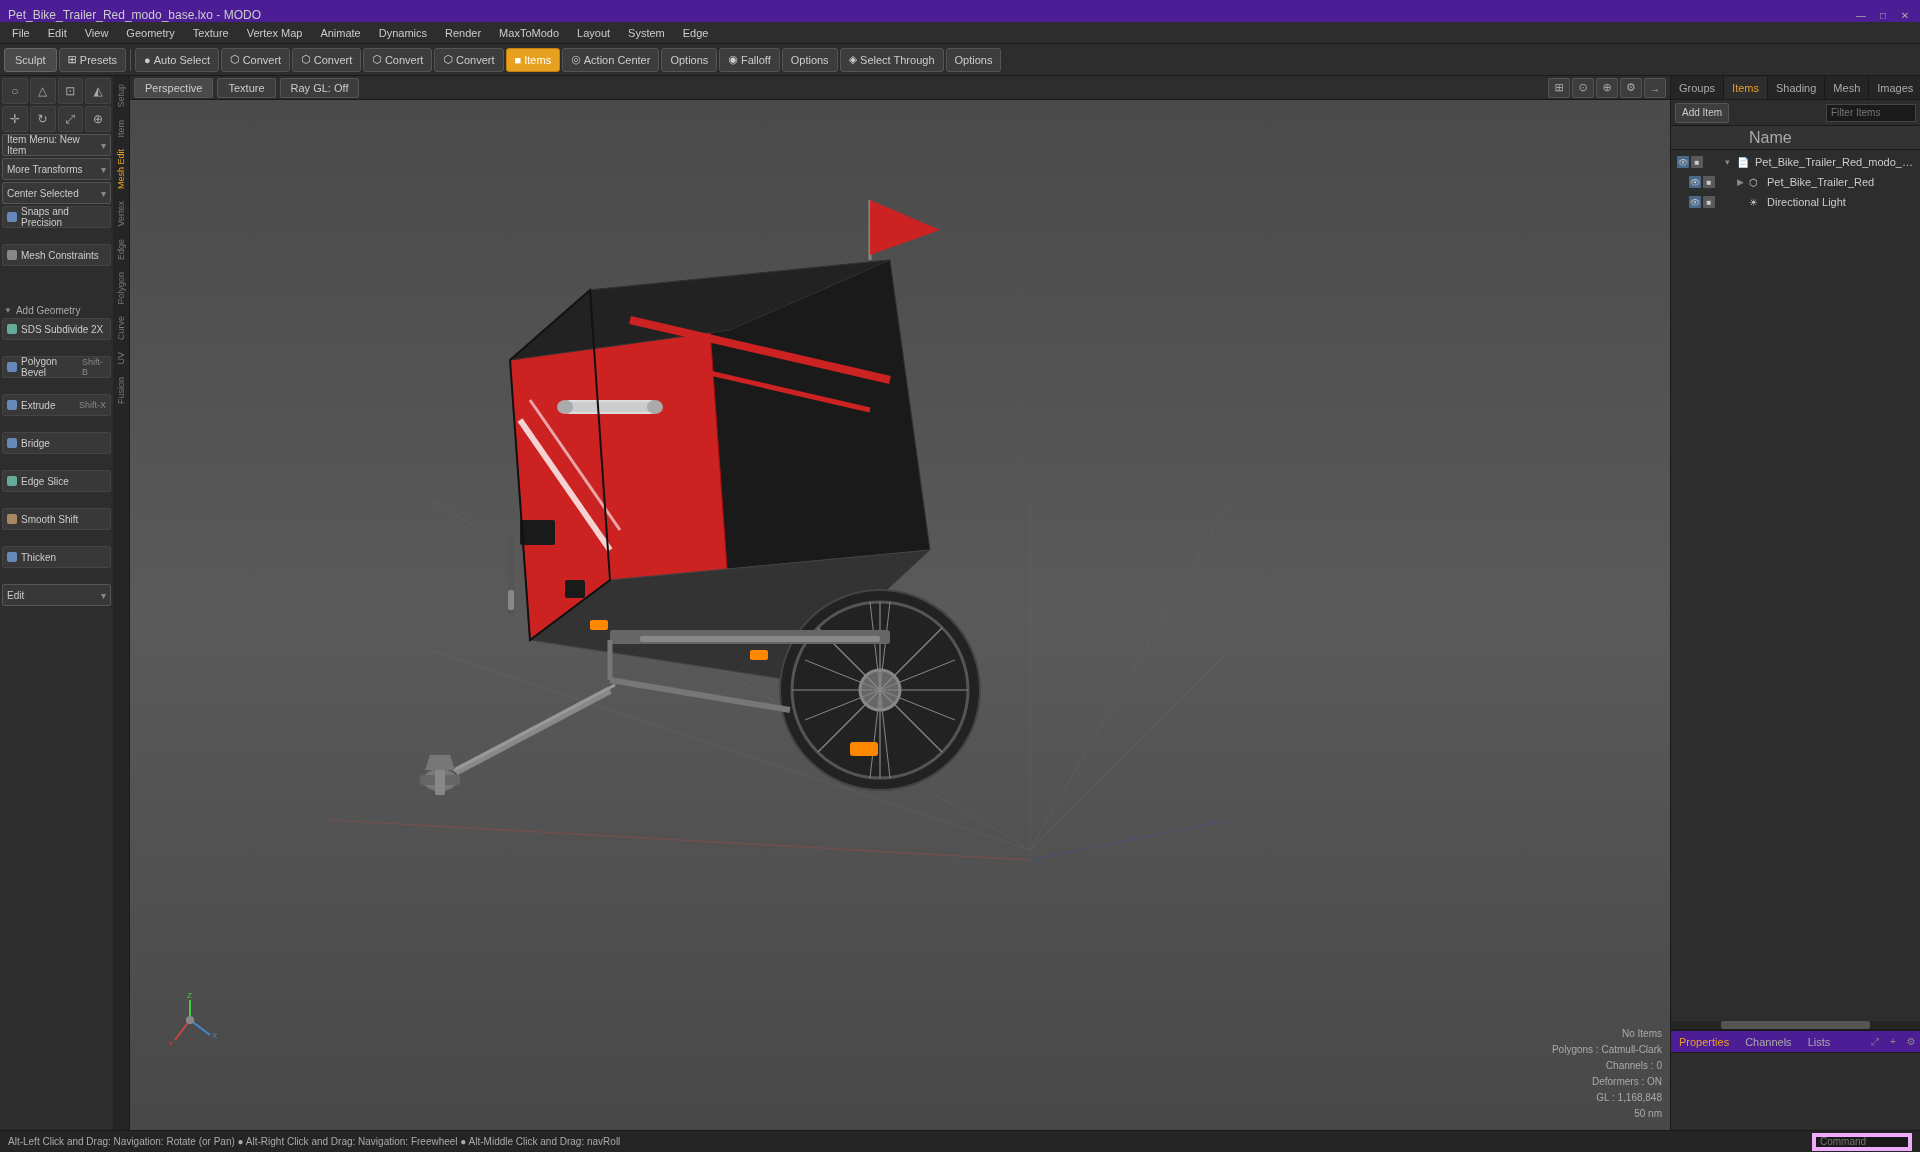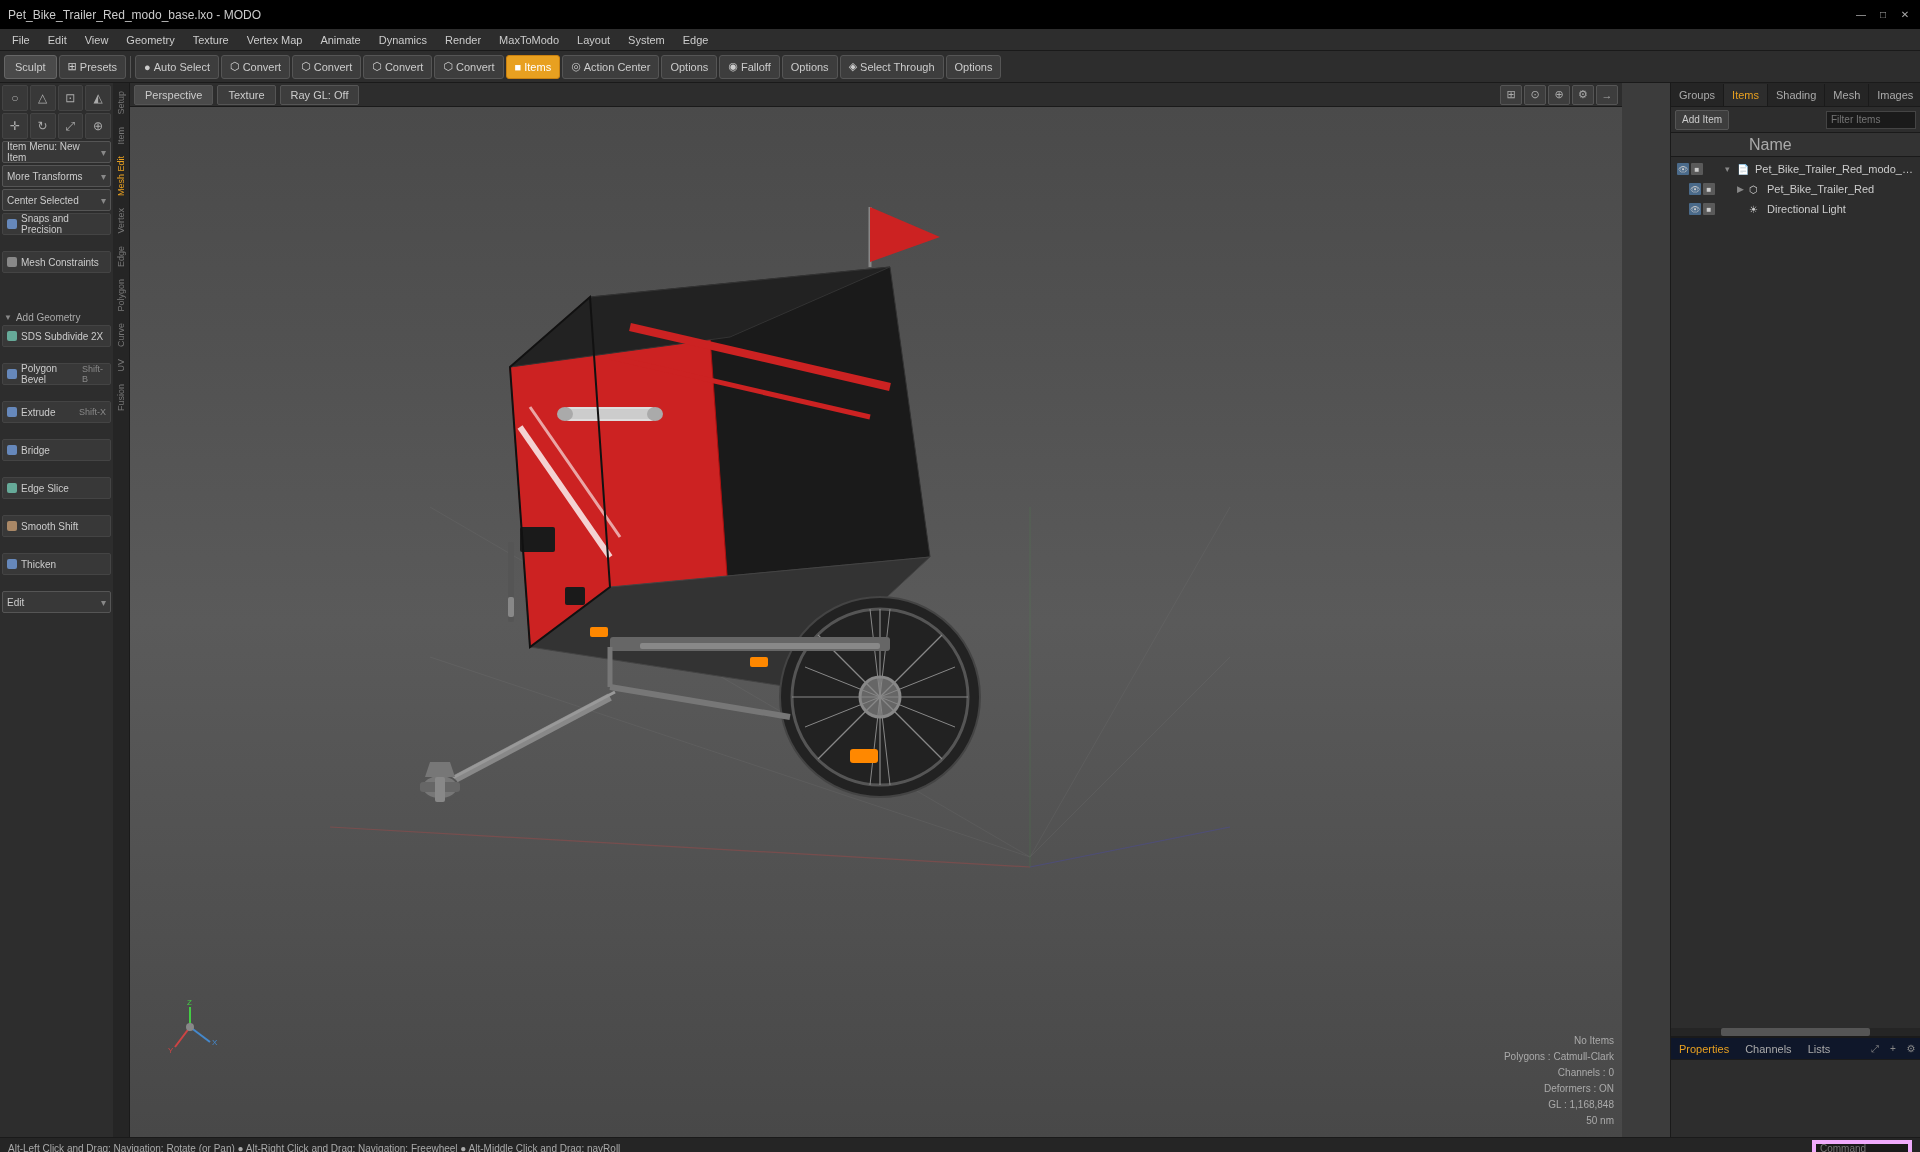--- a/index.html
+++ b/index.html
@@ -9,24 +9,24 @@
       background: #3c3c3c;
       font-family: 'Arial', sans-serif;
       font-size: 11px;
       color: #ccc;
       overflow: hidden;
       user-select: none;
     }
 
     
     #title-bar {
-      height: 29px;
-      background: #000000;
-      display: flex;
-      align-items: center;
+      height: 22px;
+      background: #4c1d95;
+      display: flex;
+      align-items: flex-end;
       justify-content: space-between;
       padding: 0 8px;
       color: #ccc;
       font-size: 12px;
     }
     #title-controls { display: flex; gap: 8px; }
     #title-controls span {
       width: 14px; height: 14px;
       display: inline-flex; align-items: center; justify-content: center;
       font-size: 10px; cursor: pointer; color: #aaa;
@@ -267,21 +267,20 @@
       height: 18px;
     }
 
     
     #right-panel {
       width: 250px;
       background: #2d2d2d;
       border-left: 1px solid #1a1a1a;
       display: flex;
       flex-direction: column;
-      margin-left: 48px;
     }
 
     #right-top {
       flex: 1;
       display: flex;
       flex-direction: column;
       border-bottom: 1px solid #1a1a1a;
     }
 
     #right-tabs {
@@ -382,21 +381,21 @@
 
     #right-bottom {
       height: 100px;
       display: flex;
       flex-direction: column;
       border-top: 1px solid #1a1a1a;
     }
 
     #props-tabs {
       height: 22px;
-      background: #0f172a;
+      background: #4c1d95;
       display: flex;
       align-items: center;
       border-bottom: 1px solid #1a1a1a;
     }
     .props-tab {
       height: 20px;
       padding: 0 8px;
       font-size: 11px;
       color: #aaa;
       cursor: pointer;

